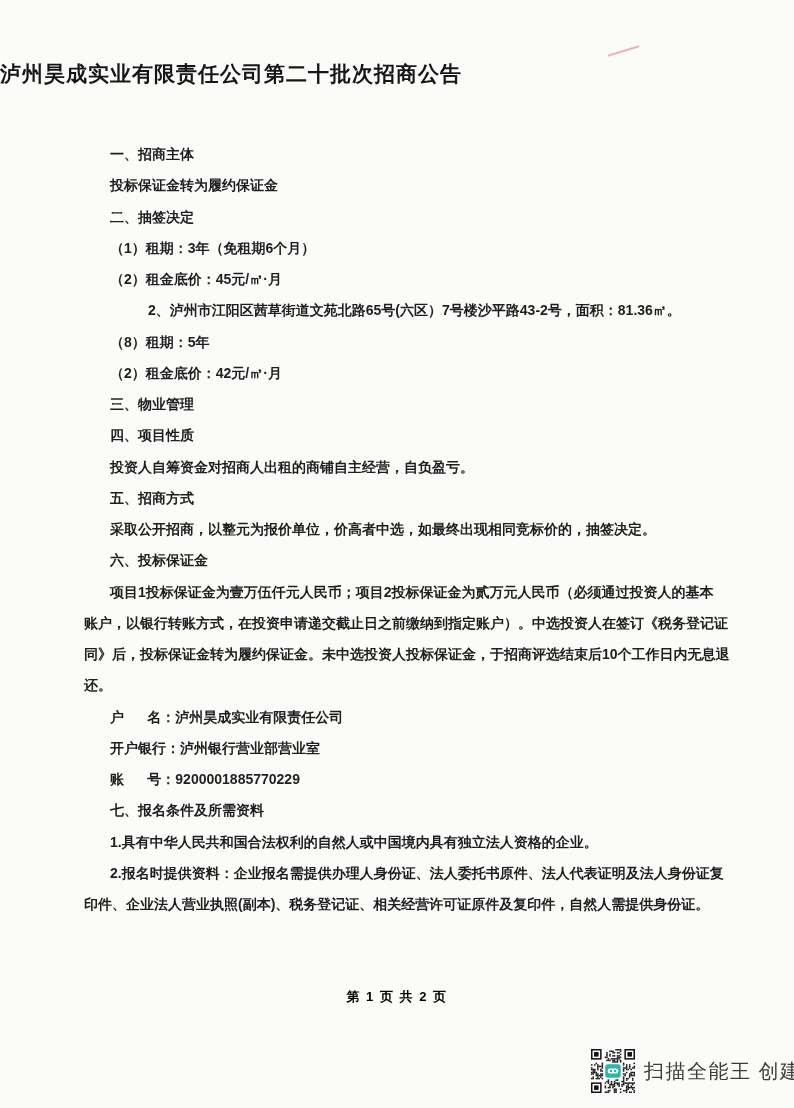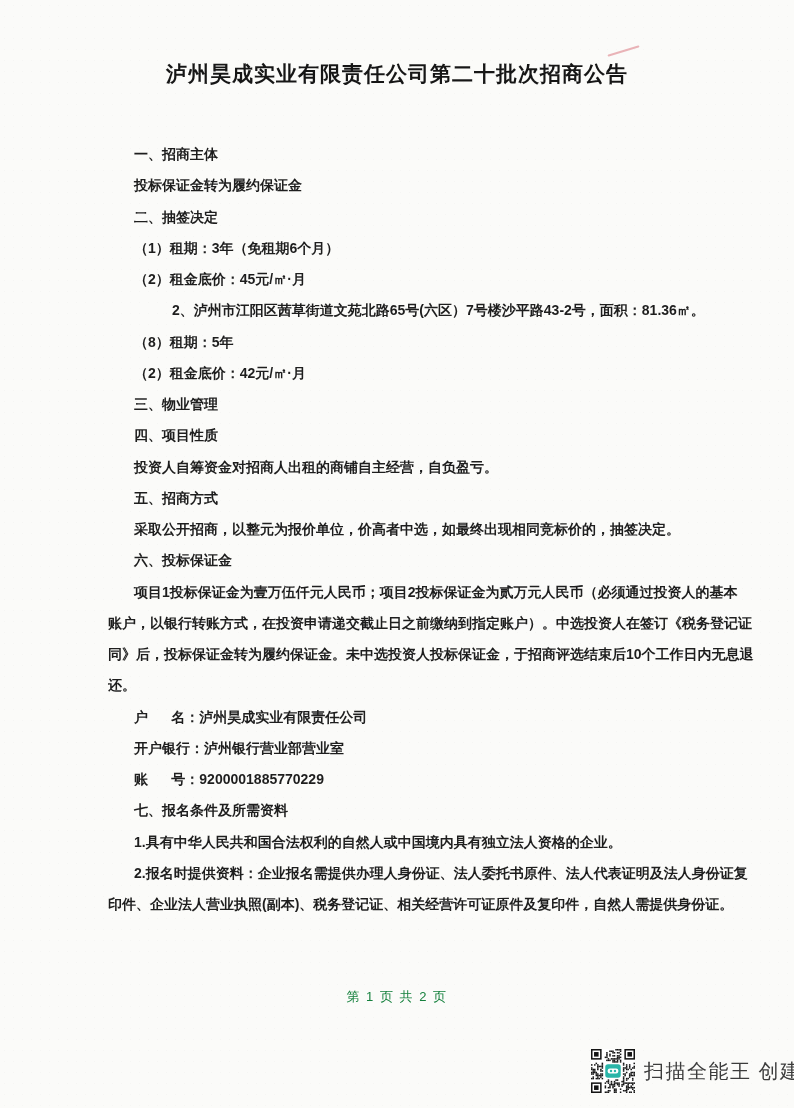--- a/index.html
+++ b/index.html
@@ -12,45 +12,45 @@
     position:relative;
     background:var(--paper);
     background-image:radial-gradient(rgba(0,0,0,0.018) 0.5px, transparent 0.6px);
     background-size:9px 11px;
     font-family:"Liberation Sans","DejaVu Sans",sans-serif;
     color:var(--ink);
     overflow:hidden;
   }
   .doc-title{
     position:absolute; top:60px; left:0; right:0;
-    text-align:center;
+    text-align:left;
     font-size:21px; font-weight:800; letter-spacing:1px;
     color:#161616;
   }
   .pink-mark{
     position:absolute; left:607px; top:50px; width:33px; height:2px;
     background:var(--artifact-pink); opacity:.75;
     transform:rotate(-17deg); border-radius:2px;
   }
   .doc-body{
     position:absolute; left:84px; top:139px; width:640px;
   }
   .line{
     height:31.25px; line-height:31.25px;
     font-size:14px; font-weight:700;
-    white-space:pre; color:var(--ink);margin-left:24px;
+    white-space:pre; color:var(--ink);
   }
   .ind0{padding-left:0;}
   .ind1{padding-left:26px;}
   .ind2{padding-left:50px;}
   .ind3{padding-left:64px;}
   .page-indicator{
     position:absolute; top:988px; left:0; right:0;
-    text-align:center; font-size:13px; font-weight:400; letter-spacing:1.5px;
-    color:#15803d;
+    text-align:center; font-size:13px; font-weight:700; letter-spacing:1.5px;
+    color:#000000;
   }
   .watermark{
     position:absolute; left:591px; top:1049px;
     display:flex; align-items:center; gap:9px;
   }
   .wm-text{
     font-size:20px; font-weight:500; letter-spacing:1.5px;
     color:var(--watermark-text); white-space:pre;
   }
   .qr{display:block;}

